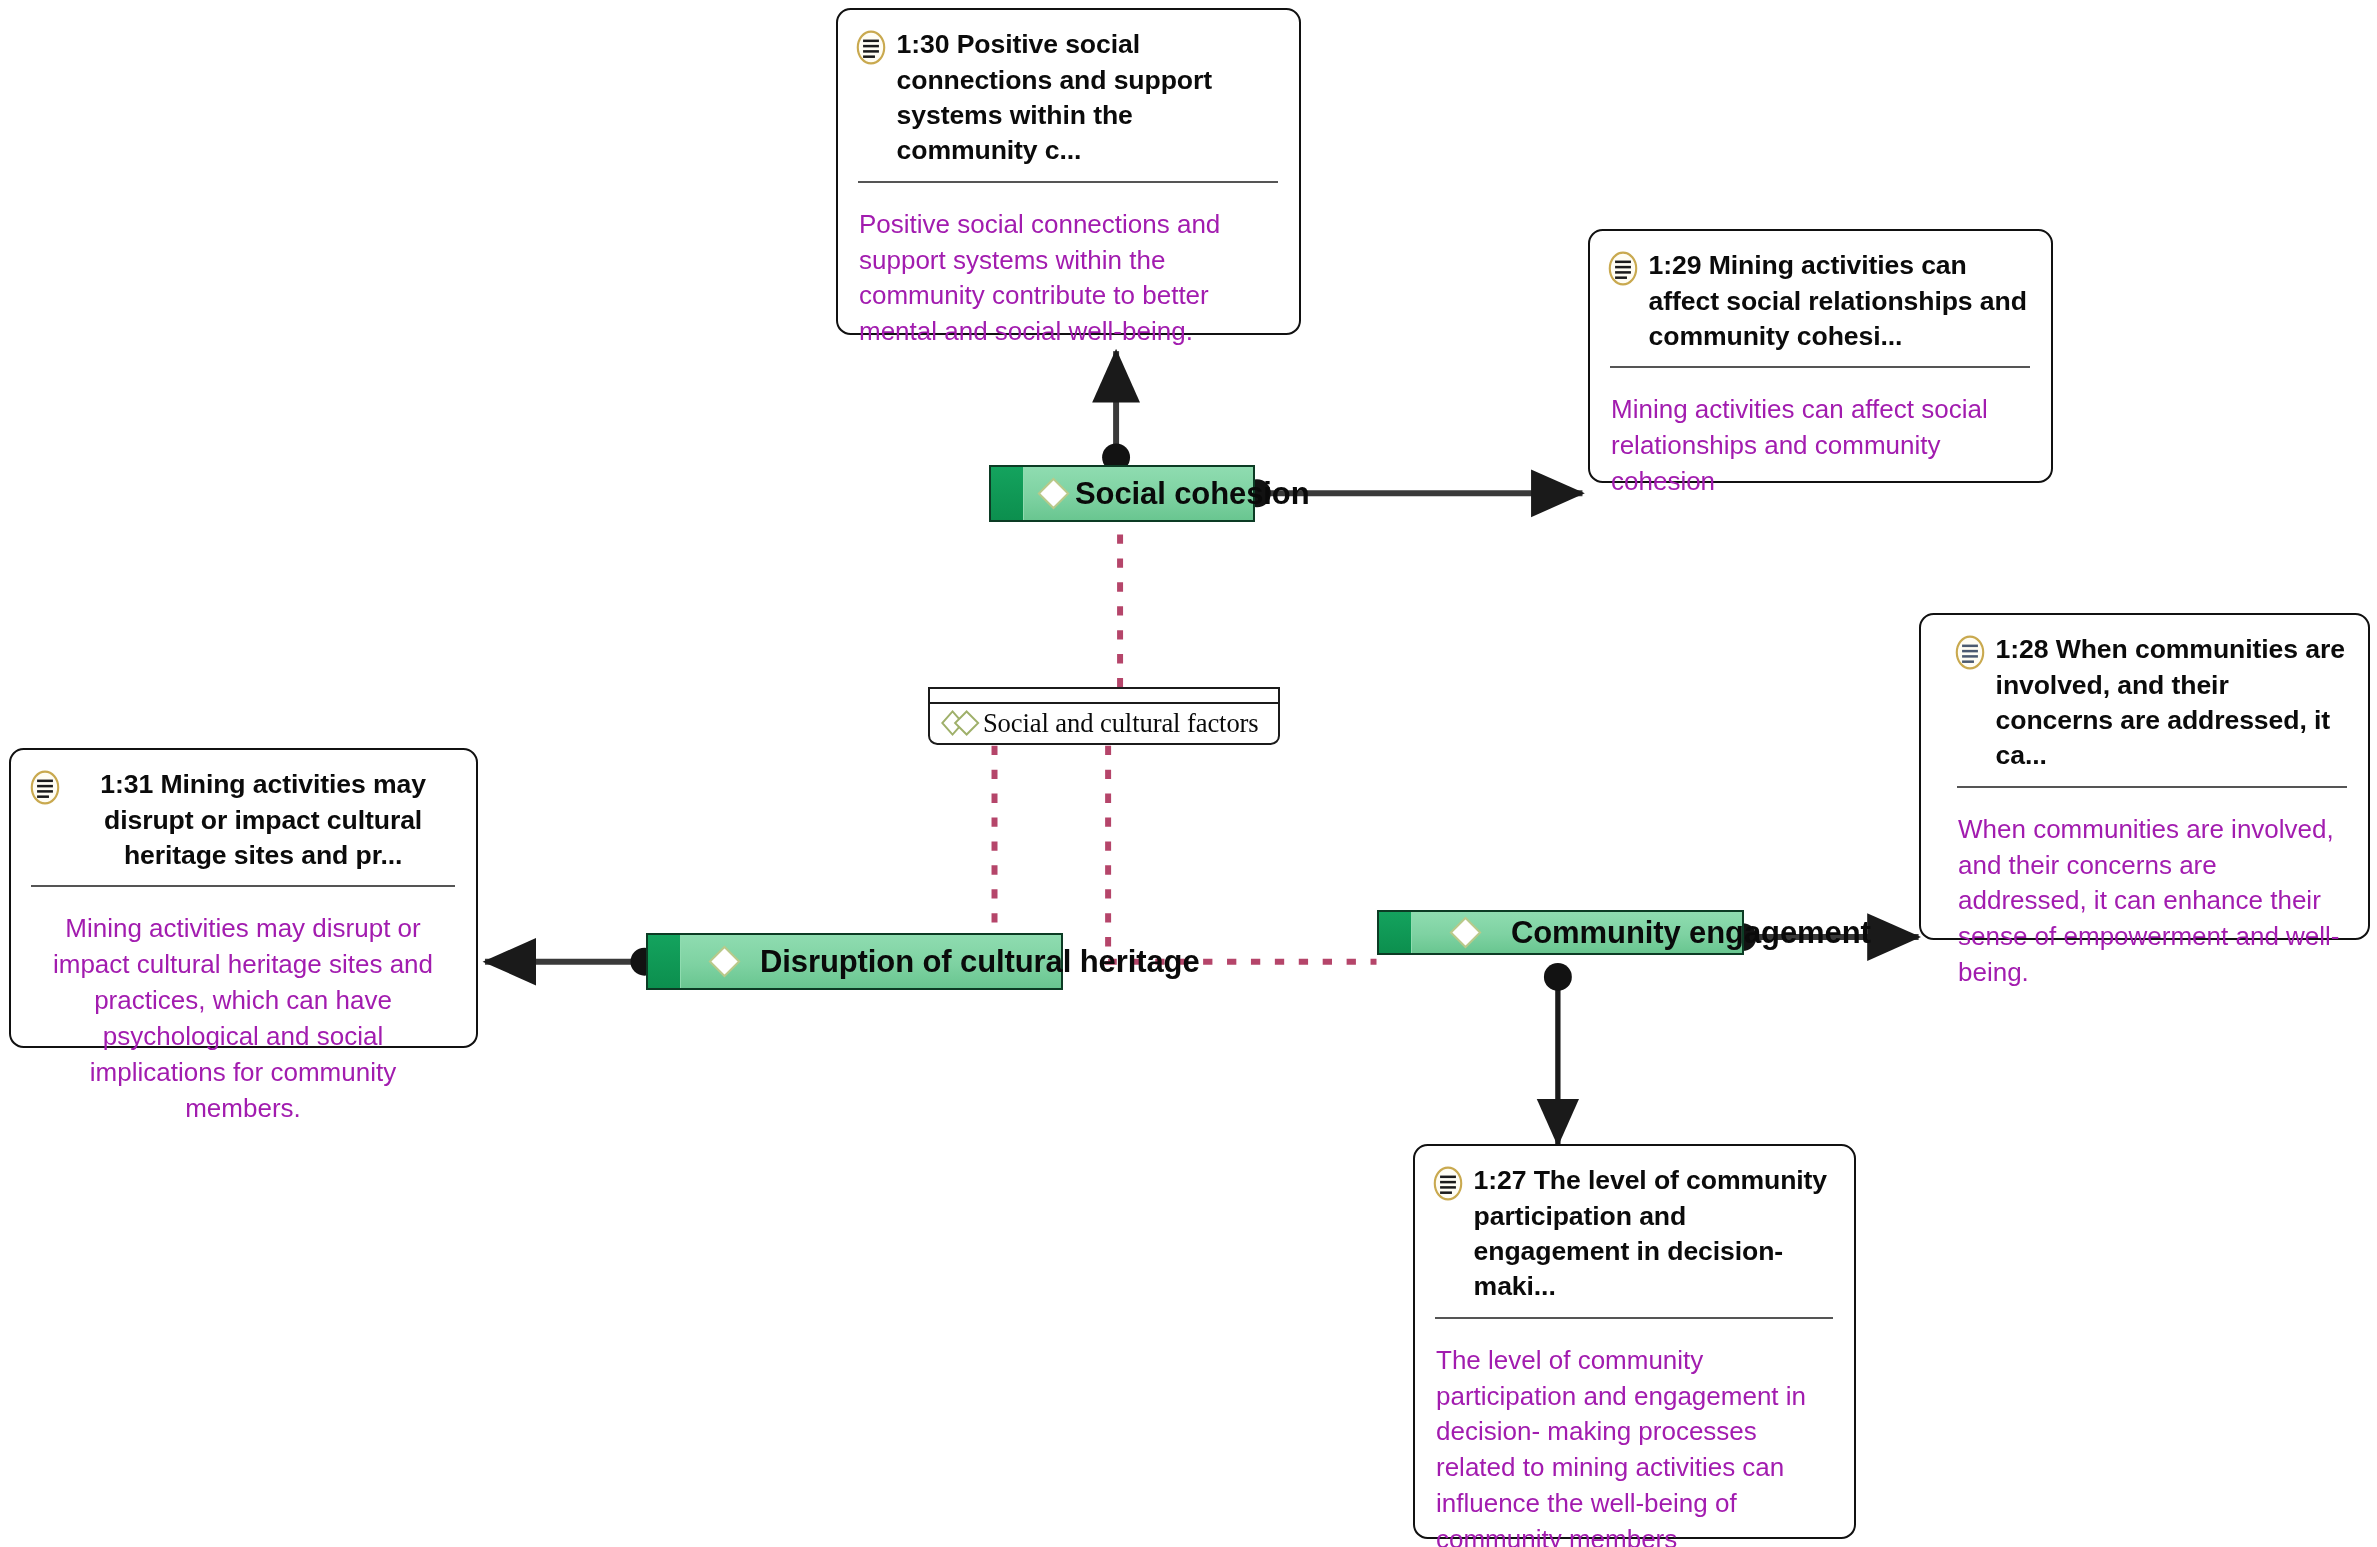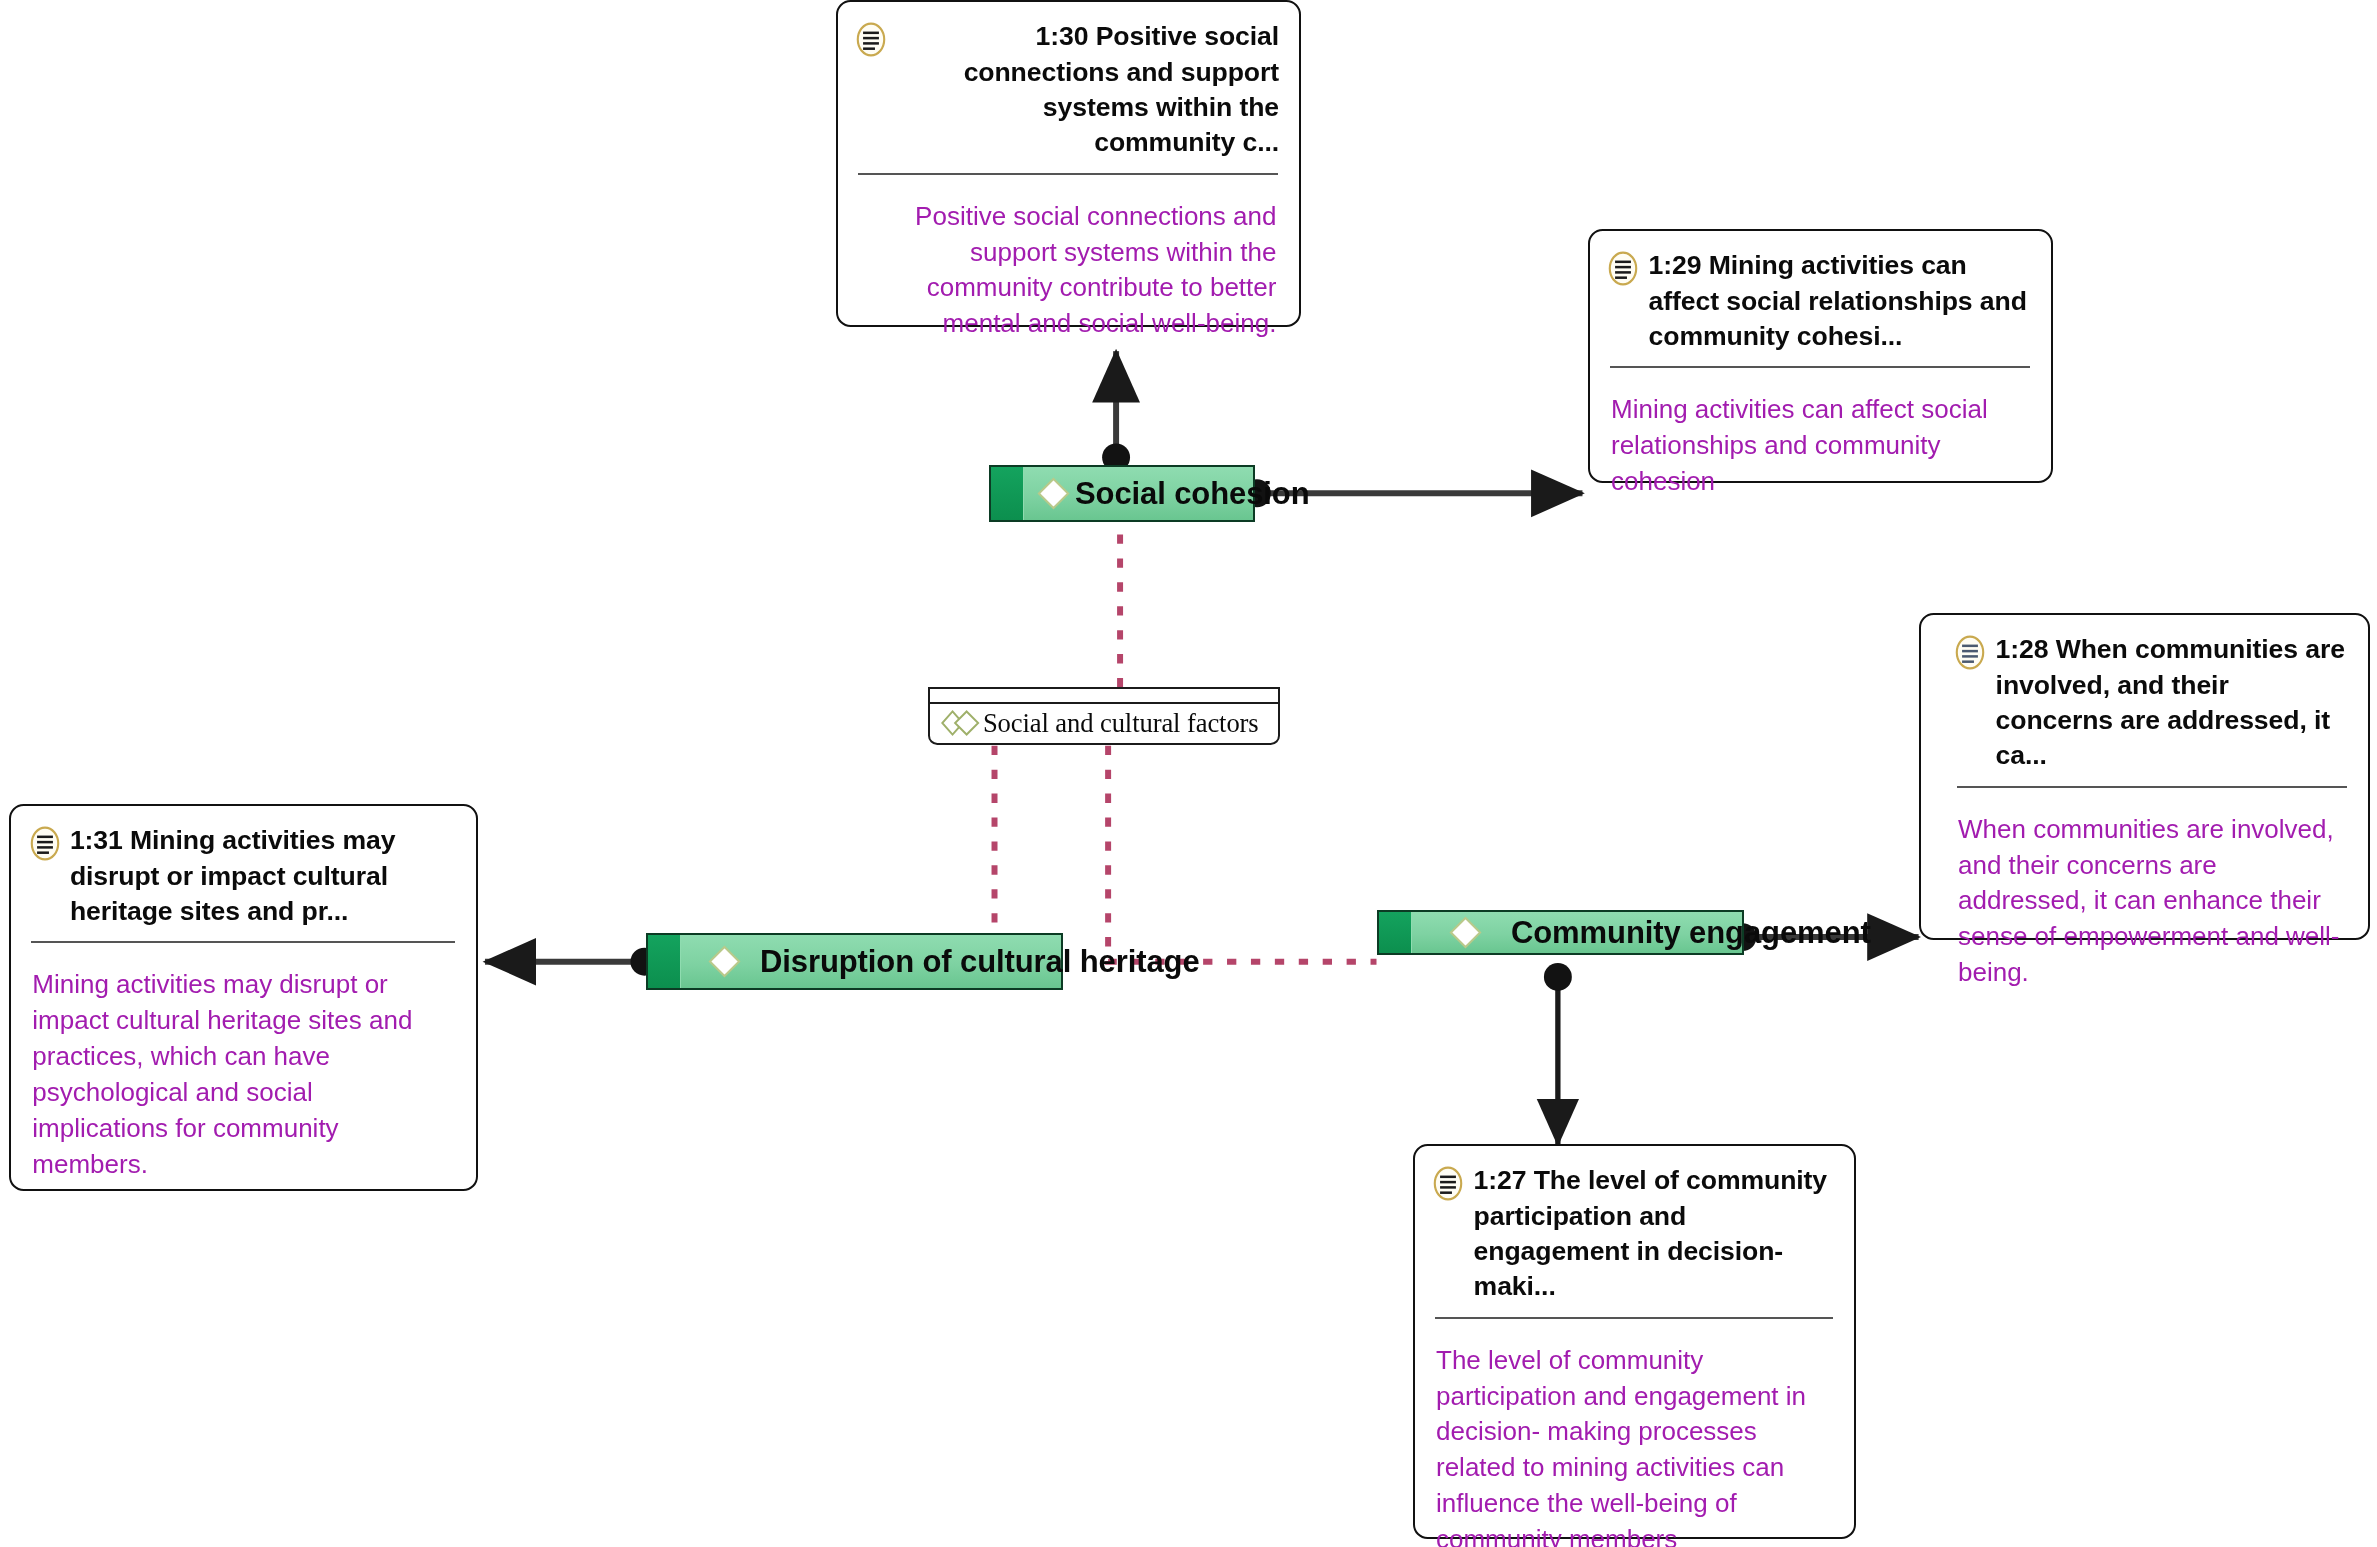--- a/index.html
+++ b/index.html
@@ -169,21 +169,21 @@
 
     <g>
       <polyline points="1497,1122 1497,1404" fill="none" stroke="#b5456a" stroke-width="9" stroke-dasharray="14 22" stroke-linecap="butt"></polyline>
     </g>
 
     <g>
       <polyline points="1668,1122 1668,1447 2072,1447" fill="none" stroke="#b5456a" stroke-width="9" stroke-dasharray="14 22" stroke-linecap="butt"></polyline>
     </g>
   </svg>
 
-  <div class="note" style="left:836px; top:0; width:465px; height:327px;text-align:right;">
+  <div class="note" style="left:836px; top:8px; width:465px; height:327px;">
     <div class="note-head">
       <svg class="note-icon" viewBox="0 0 24 28">
         <ellipse cx="12" cy="14" rx="10" ry="12" fill="#fffdf4" stroke="#c9a94f" stroke-width="1.6"></ellipse>
         <rect x="6" y="8" width="12" height="1.9" fill="#1b1b1b"></rect>
         <rect x="6" y="12" width="12" height="1.9" fill="#1b1b1b"></rect>
         <rect x="6" y="16" width="12" height="1.9" fill="#1b1b1b"></rect>
         <rect x="6" y="20" width="9" height="1.9" fill="#1b1b1b"></rect>
       </svg>
       <div class="note-title">1:30 Positive social connections and support systems within the community c...</div>
     </div>
@@ -214,21 +214,21 @@
         <rect x="6" y="12" width="12" height="1.9" fill="#4b5a70"></rect>
         <rect x="6" y="16" width="12" height="1.9" fill="#4b5a70"></rect>
         <rect x="6" y="20" width="9" height="1.9" fill="#4b5a70"></rect>
       </svg>
       <div class="note-title">1:28 When communities are involved, and their concerns are addressed, it ca...</div>
     </div>
     <div class="note-rule"></div>
     <div class="note-body">When communities are involved, and their concerns are addressed, it can enhance  their sense of empowerment and well-being.</div>
   </div>
 
-  <div class="note" style="left:9.3px; top:804px; width:469px; height:387px;">
+  <div class="note" style="left:9.3px; top:748px; width:469px; height:300px;text-align:center;">
     <div class="note-head">
       <svg class="note-icon" viewBox="0 0 24 28">
         <ellipse cx="12" cy="14" rx="10" ry="12" fill="#fffdf4" stroke="#c9a94f" stroke-width="1.6"></ellipse>
         <rect x="6" y="8" width="12" height="1.9" fill="#1b1b1b"></rect>
         <rect x="6" y="12" width="12" height="1.9" fill="#1b1b1b"></rect>
         <rect x="6" y="16" width="12" height="1.9" fill="#1b1b1b"></rect>
         <rect x="6" y="20" width="9" height="1.9" fill="#1b1b1b"></rect>
       </svg>
       <div class="note-title">1:31 Mining activities may disrupt or impact cultural heritage sites and pr...</div>
     </div>

